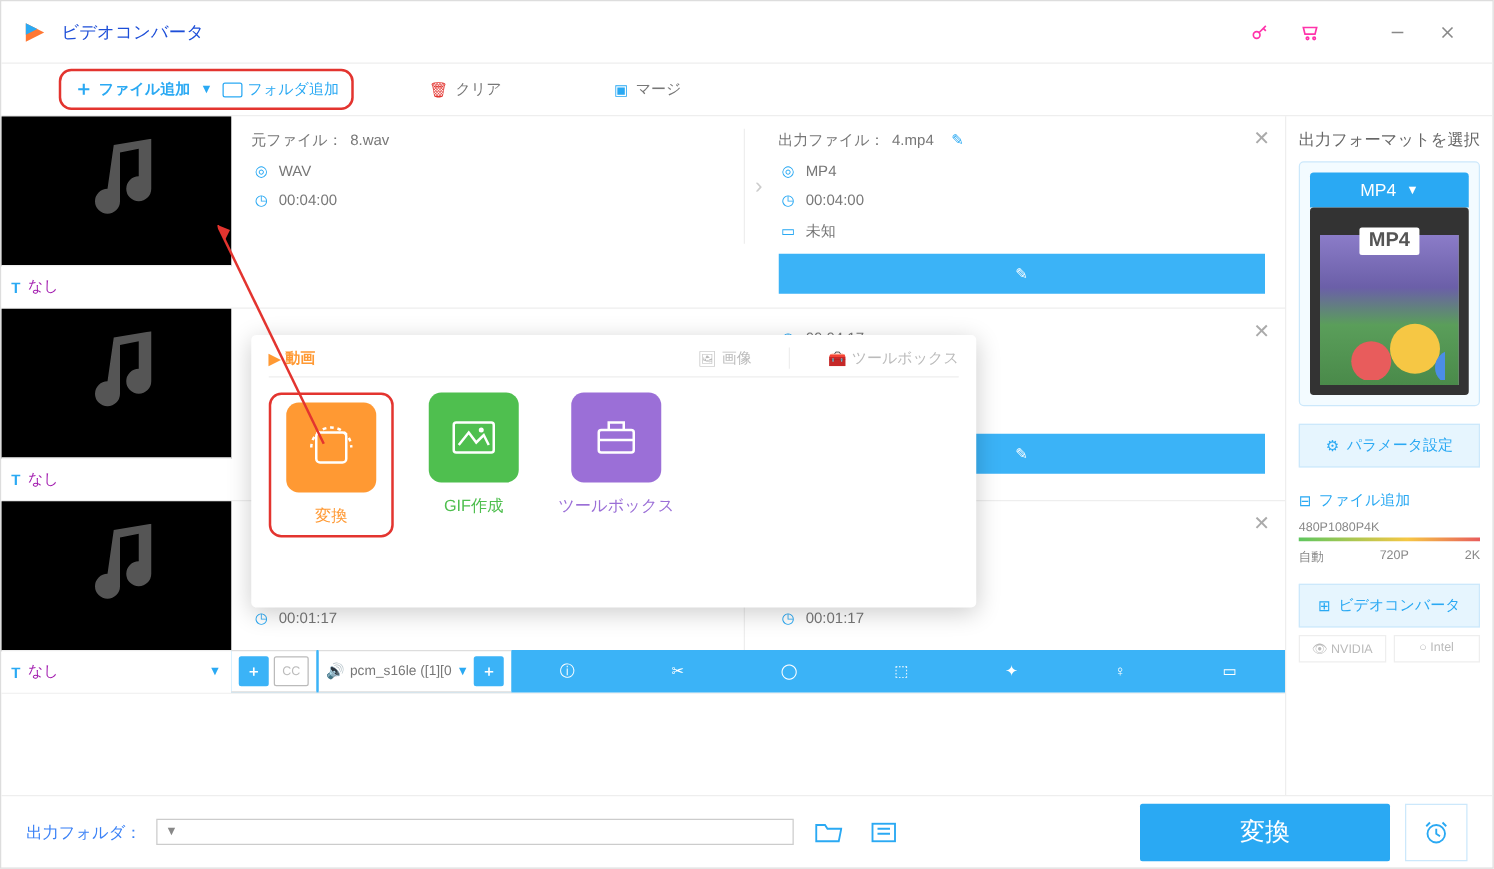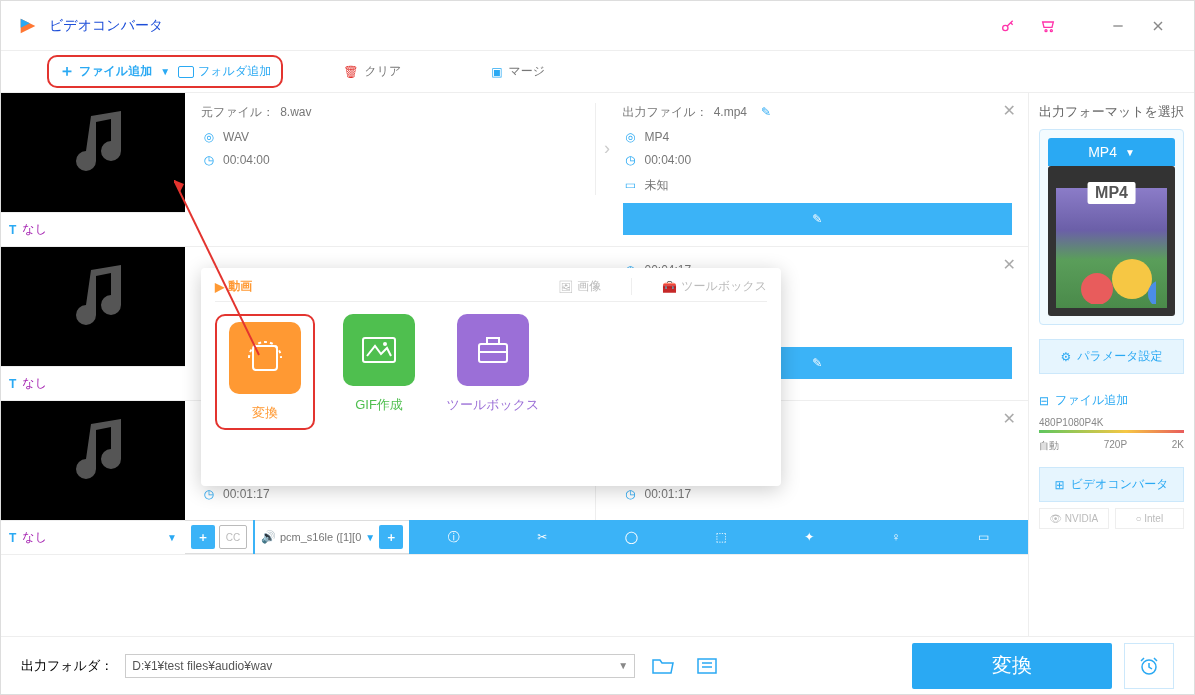--- a/index.html
+++ b/index.html
@@ -65,21 +65,21 @@
 .param-btn { width: 100%; background: #e6f5fe; border: 1px solid #cce8fb; padding: 8px; margin-top: 14px; cursor: pointer; color: #2aa9f3; display: flex; align-items: center; justify-content: center; gap: 6px; }
 .quick-title { margin-top: 18px; color: #2aa9f3; display: flex; align-items: center; gap: 6px; }
 .slider-wrap { margin-top: 8px; }
 .slider-labels { display: flex; font-size: 10px; color: #888; margin-bottom: 2px; }
 .slider-track { height: 3px; background: linear-gradient(90deg, #5fc65f 0%, #f6c744 60%, #e85c5c 100%); position: relative; }
 .slider-labels2 { display: flex; justify-content: space-between; font-size: 10px; color: #888; margin-top: 6px; }
 .gpu-btn { width: 100%; background: #e6f5fe; border: 1px solid #cce8fb; padding: 8px; margin-top: 14px; cursor: pointer; color: #2aa9f3; display: flex; align-items: center; justify-content: center; gap: 6px; }
 .gpu-vendors { display: flex; gap: 6px; margin-top: 6px; }
 .vendor { flex: 1; border: 1px solid #eee; padding: 4px; text-align: center; font-size: 10px; color: #bbb; }
 .bottom { position: absolute; left: 0; right: 0; bottom: 0; height: 58px; border-top: 1px solid #eee; display: flex; align-items: center; padding: 0 20px; gap: 12px; }
-.out-label { color: #000000; font-size: 13px; }
+.out-label { color: #3b82f6; font-size: 13px; }
 .out-path { flex: 0 0 510px; border: 1px solid #ccc; padding: 4px 6px; font-size: 12px; color: #555; display: flex; align-items: center; }
 .out-btn { width: 32px; height: 32px; display: flex; align-items: center; justify-content: center; color: #2aa9f3; cursor: pointer; }
 .convert-btn { width: 200px; height: 46px; background: #2aa9f3; color: #fff; font-size: 20px; display: flex; align-items: center; justify-content: center; cursor: pointer; margin-left: auto; border-radius: 2px; }
 .clock-btn { width: 50px; height: 46px; border: 1px solid #cce8fb; display: flex; align-items: center; justify-content: center; color: #2aa9f3; cursor: pointer; }
 </style>
 </head>
 <body>
 
 <div class="window">
 
@@ -398,21 +398,20 @@
       <div class="gpu-vendors">
         <div class="vendor">👁 <span>NVIDIA</span></div>
         <div class="vendor">○ <span>Intel</span></div>
       </div>
     </div>
   </div>
 
   <div class="bottom">
     <span class="out-label">出力フォルダ：</span>
     <div class="out-path">
-        <span style="flex:1">D:¥1¥test files¥audio¥wav</span>
         <span style="color:#888;font-size:10px">▼</span>
       </div>
     <div class="out-btn">
         <svg width="22" height="18" viewBox="0 0 22 18" fill="none" stroke="#2aa9f3" stroke-width="1.5">
           <path d="M1 3 L8 3 L10 6 L21 6 L19 16 L1 16 Z"></path>
         </svg>
       </div>
     <div class="out-btn">
         <svg width="22" height="18" viewBox="0 0 22 18" fill="none" stroke="#2aa9f3" stroke-width="1.5">
           <rect x="2" y="2" width="18" height="14"></rect>

